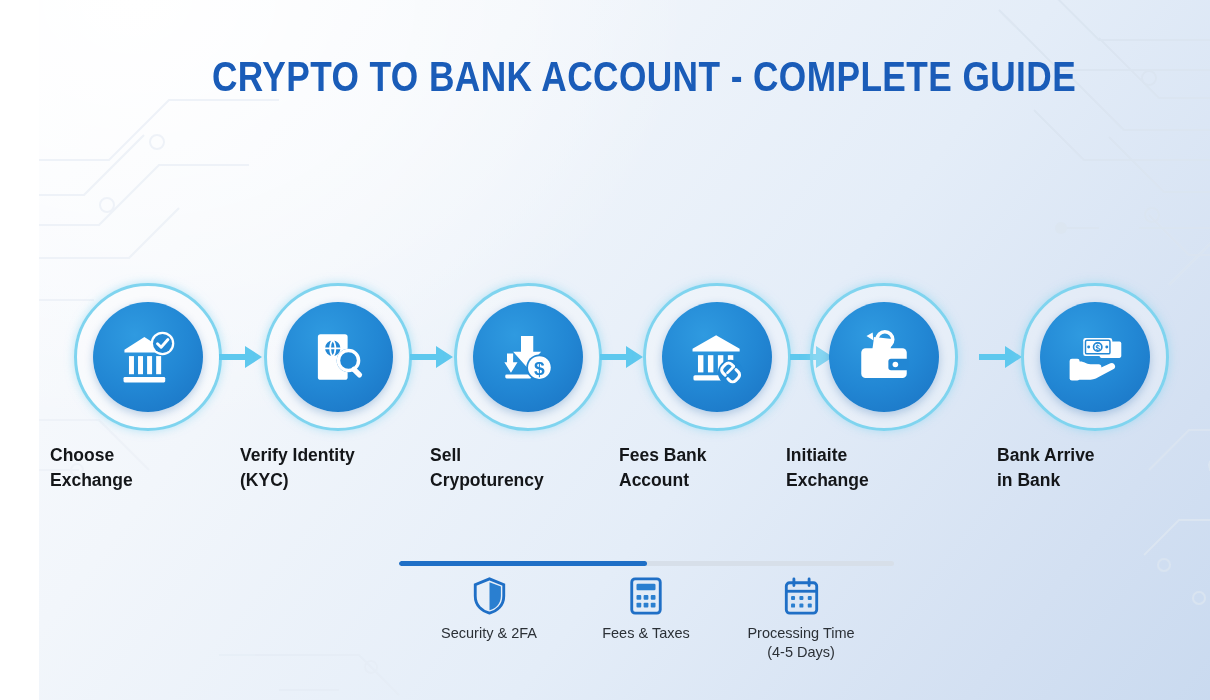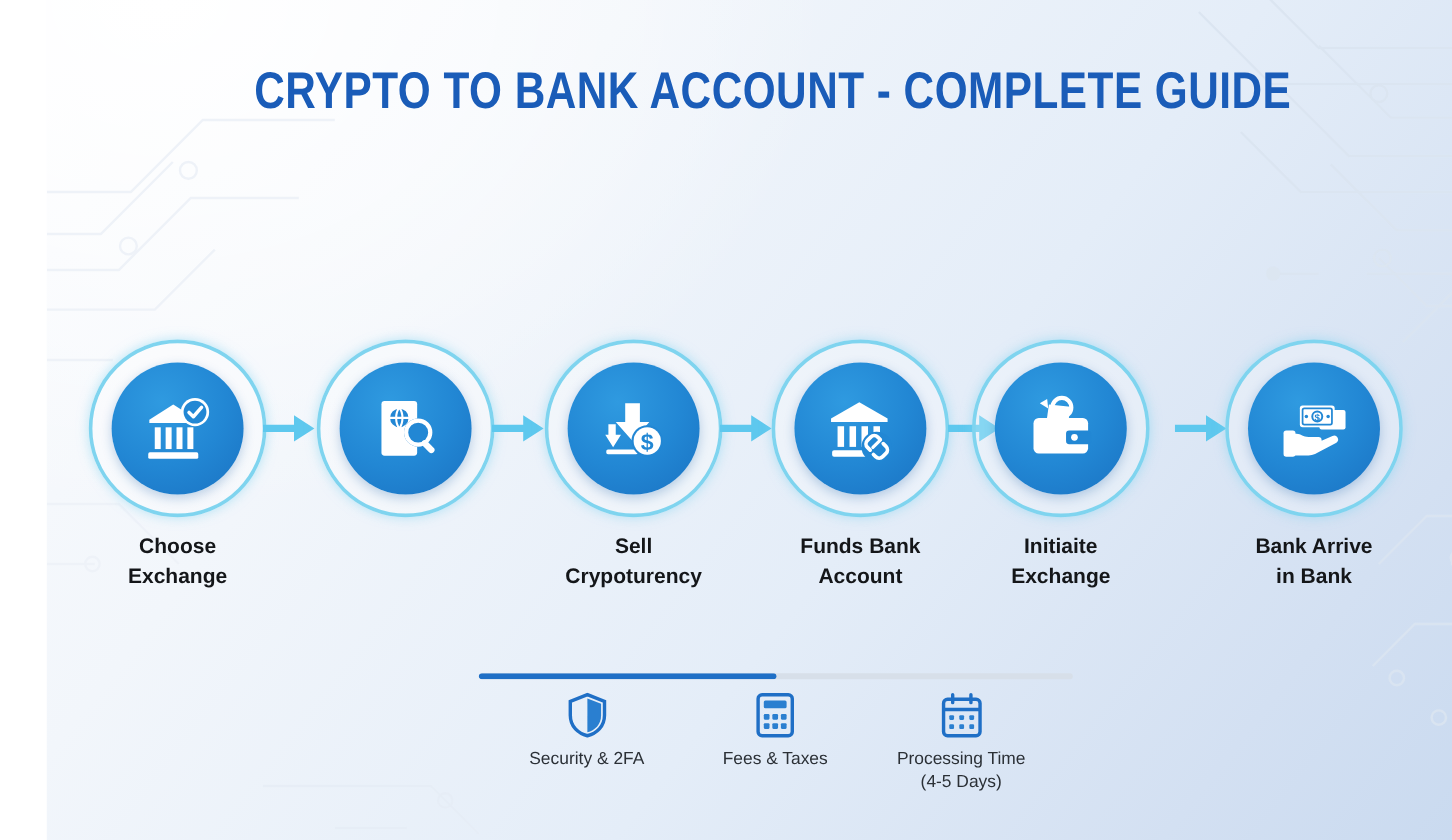--- a/index.html
+++ b/index.html
@@ -78,21 +78,20 @@
     display: flex;
     align-items: center;
     justify-content: center;
   }
   .disc svg { display: block; }
   .step-label {
     position: absolute;
     top: 160px;
     left: -24px;
     width: 196px;
-    text-align: center;
     font-size: 17.5px;
     font-weight: bold;
     line-height: 25px;
     color: #141619;
   }
   
   .arrow {
     position: absolute;
     top: 58px;
     width: 44px;
@@ -230,20 +229,21 @@
             <circle cx="26" cy="22" r="10" fill="none" stroke="#ffffff" stroke-width="2.4"></circle>
             <path d="M16 22 h20 M26 12.2 c4 5 4 14.6 0 19.6 c-4 -5 -4 -14.6 0 -19.6" stroke="#ffffff" stroke-width="2" fill="none"></path>
             <rect x="14" y="38" width="22" height="3.4" rx="1.2"></rect>
             <rect x="14" y="45" width="18" height="3.4" rx="1.2"></rect>
             <circle cx="44" cy="36" r="13.5" fill="#2287d4"></circle>
             <circle cx="44" cy="36" r="11.5" fill="none" stroke="#ffffff" stroke-width="4"></circle>
             <rect x="50" y="42" width="6" height="15" rx="3" transform="rotate(-45 53 49)"></rect>
           </svg>
         </div>
       </div>
+      <div class="step-label"><span>Verify Identity</span><br><span>(KYC)</span></div>
     </div>
 
     <svg class="arrow" style="left:371px" viewBox="0 0 44 32">
       <path d="M0 13 H26 V5 L43 16 L26 27 V19 H0 Z" fill="#5ec8ee"></path>
     </svg>
 
     <div class="step" style="left:415px">
       <div class="circle-wrap">
         <div class="ring"></div>
         <div class="disc">
@@ -279,21 +279,21 @@
               <circle cx="13" cy="13" r="14" fill="#2287d4"></circle>
               <g stroke="#ffffff" stroke-width="3.4" fill="none" stroke-linecap="round">
                 <path d="M7 16 l-2.5 -2.5 a4.6 4.6 0 0 1 0 -6.5 l3 -3 a4.6 4.6 0 0 1 6.5 0 l2 2"></path>
                 <path d="M19 10 l2.5 2.5 a4.6 4.6 0 0 1 0 6.5 l-3 3 a4.6 4.6 0 0 1 -6.5 0 l-2 -2"></path>
                 <path d="M9.5 13.5 l7 -7" stroke-width="3"></path>
               </g>
             </g>
           </svg>
         </div>
       </div>
-      <div class="step-label"><span>Funds Bank</span><br><span>Account</span></div>
+      <div class="step-label"><span>Fees Bank</span><br><span>Account</span></div>
     </div>
 
     <svg class="arrow" style="left:751px" viewBox="0 0 44 32">
       <path d="M0 13 H26 V5 L43 16 L26 27 V19 H0 Z" fill="#5ec8ee"></path>
     </svg>
 
     <div class="step" style="left:771px">
       <div class="circle-wrap">
         <div class="ring"></div>
         <div class="disc">

